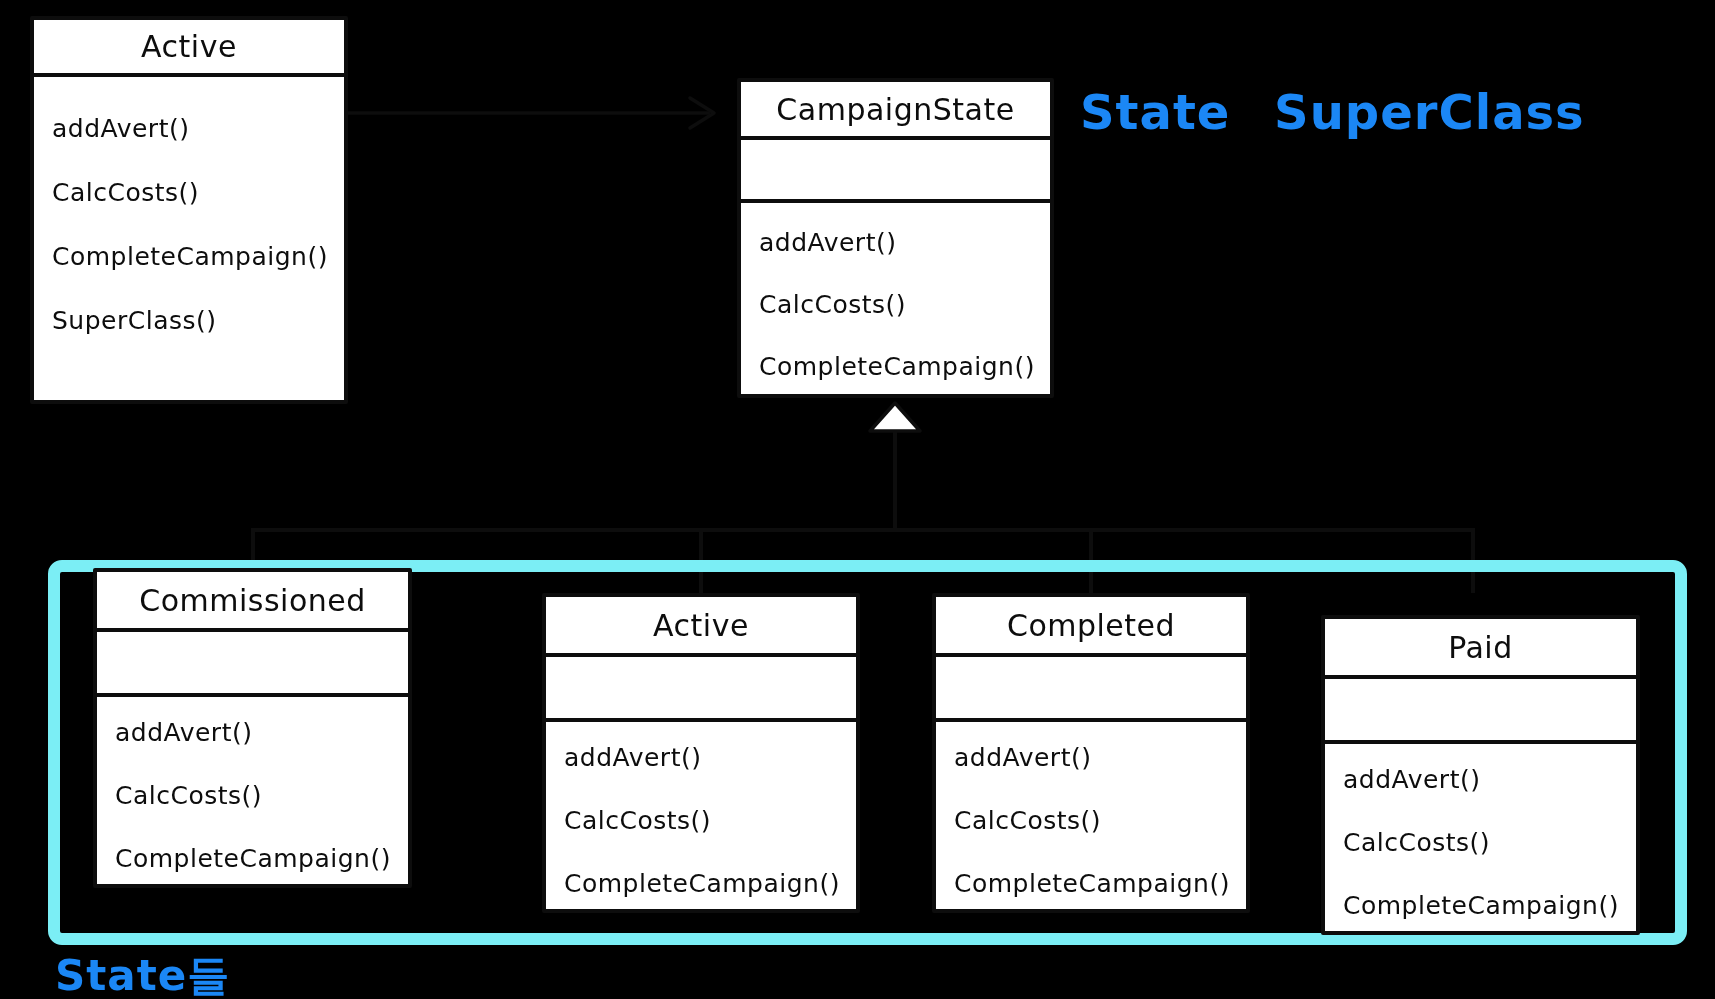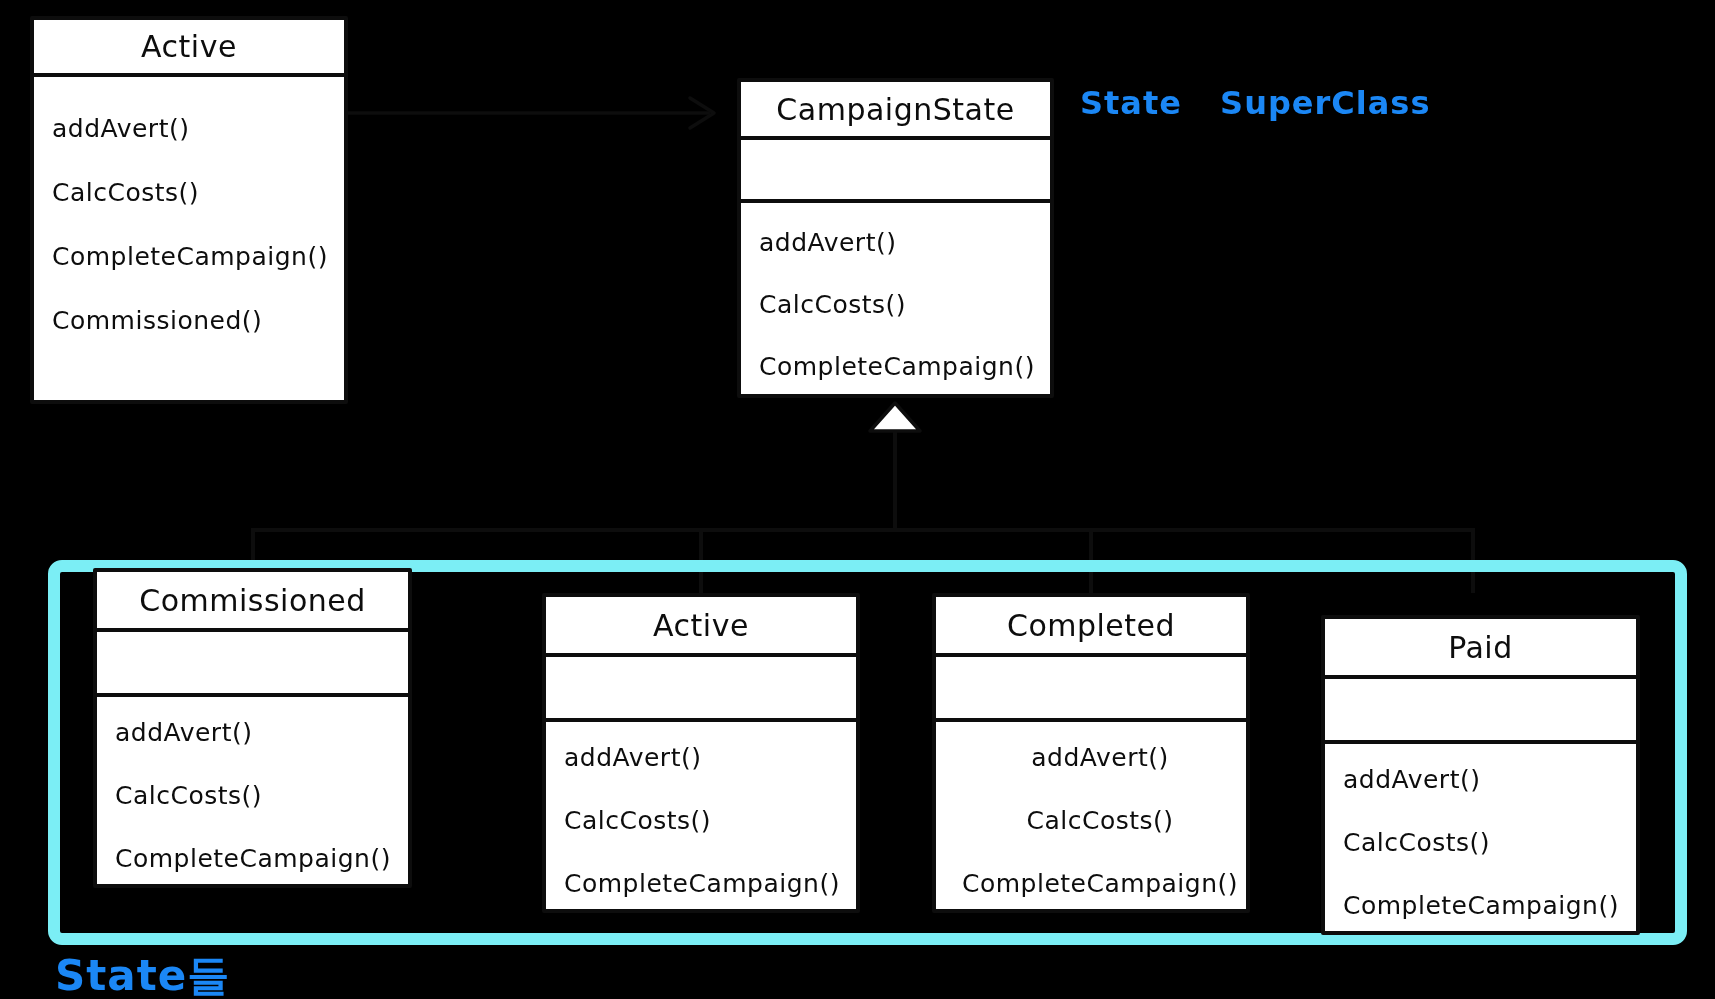--- a/index.html
+++ b/index.html
@@ -83,21 +83,21 @@
 
   
   .blue-note {
     position: absolute;
     color: #1b87f5;
     font-weight: bold;
     white-space: nowrap;
   }
   .superclass-note {
     left: 1080px; top: 84px;
-    font-size: 32px;
+    font-size: 48px;
     word-spacing: 26px;
     letter-spacing: 1px;
   }
   .states-note {
     left: 55px; top: 948px;
     font-size: 42px;
     letter-spacing: 1px;
   }
 
   svg { position: absolute; overflow: visible; }
@@ -106,21 +106,21 @@
 <body>
 
 <div class="canvas">
 
   <div class="uml-box ctx" style="left:30px; top:16px; width:318px; height:388px;">
     <div class="sec title">Active</div>
     <div class="sec methods">
       <div class="method">addAvert()</div>
       <div class="method">CalcCosts()</div>
       <div class="method">CompleteCampaign()</div>
-      <div class="method">Commissioned()</div>
+      <div class="method">SuperClass()</div>
     </div>
   </div>
 
   <svg style="left:348px; top:93px;" width="372" height="44" viewBox="0 0 372 44">
     <line x1="0" y1="20" x2="362" y2="20" stroke="#0d0d0d" stroke-width="3.5"></line>
     <polyline points="342,5 366,20 342,35" fill="none" stroke="#0d0d0d" stroke-width="3.5" stroke-linecap="round" stroke-linejoin="round"></polyline>
   </svg>
 
   <div class="uml-box sup" style="left:737px; top:78px; width:317px; height:320px;">
     <div class="sec title">CampaignState</div>
@@ -160,21 +160,21 @@
   <div class="uml-box sub" style="left:542px; top:593px; width:318px; height:320px;">
     <div class="sec title">Active</div>
     <div class="sec attrs"></div>
     <div class="sec methods">
       <div class="method">addAvert()</div>
       <div class="method">CalcCosts()</div>
       <div class="method">CompleteCampaign()</div>
     </div>
   </div>
 
-  <div class="uml-box sub" style="left:932px; top:593px; width:318px; height:320px;text-align:center;">
+  <div class="uml-box sub" style="left:932px; top:593px; width:318px; height:320px;">
     <div class="sec title">Completed</div>
     <div class="sec attrs"></div>
     <div class="sec methods">
       <div class="method">addAvert()</div>
       <div class="method">CalcCosts()</div>
       <div class="method">CompleteCampaign()</div>
     </div>
   </div>
 
   <div class="uml-box sub" style="left:1313px; top:615px; width:319px; height:320px;margin-left:8px;">

